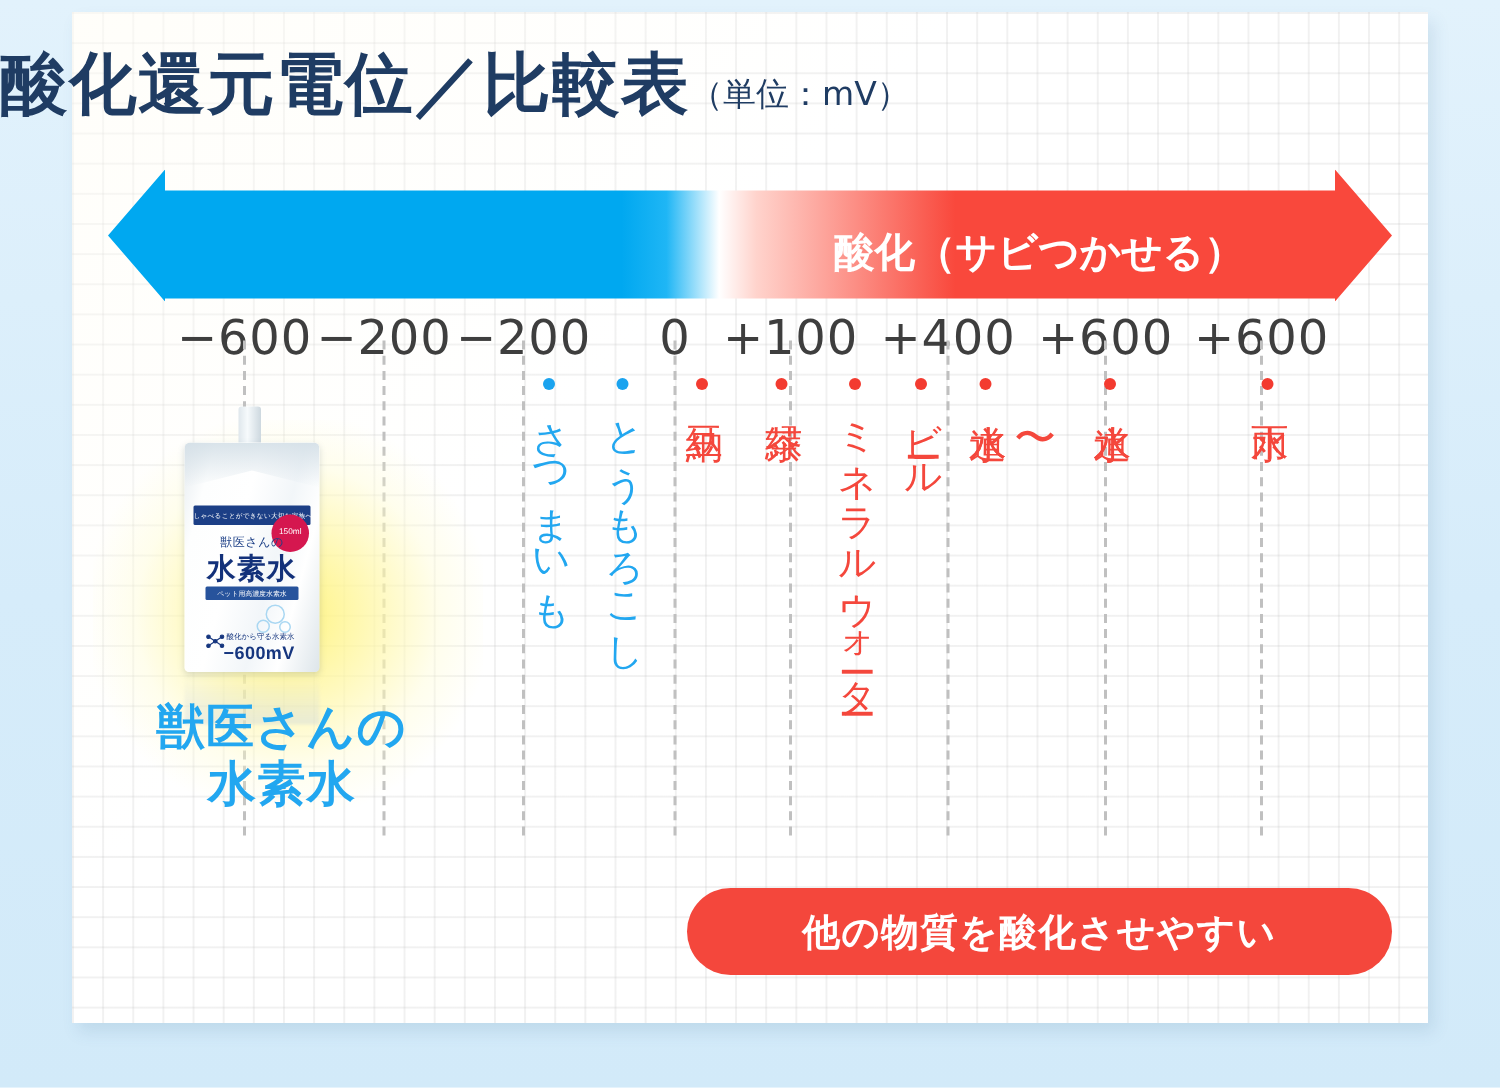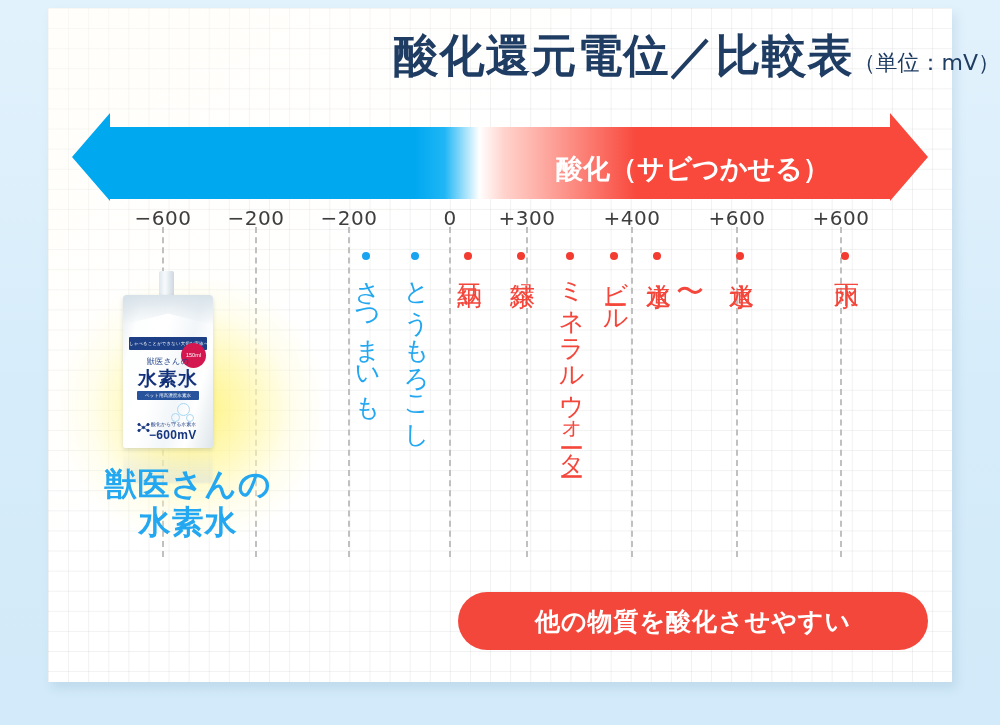--- a/index.html
+++ b/index.html
@@ -23,21 +23,21 @@
     background-image:
       linear-gradient(to right,rgba(186,186,186,.20) 1px,transparent 1px),
       linear-gradient(to bottom,rgba(186,186,186,.20) 1px,transparent 1px);
     background-size:20.1px 20.1px;
     background-position:0 0;
   }
   #tint{position:absolute;inset:0;
     background:linear-gradient(135deg,rgba(255,253,245,.55) 0%,rgba(255,255,255,0) 38%);}
 
   
-  #title-wrap{position:absolute;left:0;right:0;top:26px;text-align:right;
+  #title-wrap{position:absolute;left:0;right:0;top:26px;text-align:left;
     white-space:nowrap;}
   #title{
     font-family:"DejaVu Sans","Liberation Sans",sans-serif;
     font-size:45px;font-weight:bold;color:#1f3c63;letter-spacing:1px;
     vertical-align:middle;
   }
   #title-unit{
     font-family:"DejaVu Sans","Liberation Sans",sans-serif;
     font-size:22px;color:#1f3c63;vertical-align:middle;
     position:relative;top:7px;letter-spacing:0px;
@@ -57,21 +57,21 @@
     font-family:"DejaVu Sans","Liberation Sans",sans-serif;
     font-size:27px;font-weight:bold;color:#ffffff;white-space:nowrap;
   }
   #arrow-left-label{left:116px;}
   #arrow-right-label{left:556px;margin-top:12px;}
 
   
   .tick-label{
     position:absolute;top:206px;
     font-family:"DejaVu Sans","Liberation Sans",sans-serif;
-    font-size:20px;color:#3e3e3e;white-space:nowrap;
+    font-size:32px;color:#3e3e3e;white-space:nowrap;
     transform:translateX(-50%);letter-spacing:.5px;
   }
   .vline{
     position:absolute;top:227px;width:0;height:330px;
     border-left:2px dashed #c0c0c0;
     transform:translateX(-1px);
   }
 
   
   .item{
@@ -204,21 +204,21 @@
     <span id="title">酸化還元電位／比較表</span><span id="title-unit">（単位：mV）</span>
   </div>
 
   <div id="arrow"></div>
   <div id="arrow-right-label" class="arrow-label">酸化（サビつかせる）</div>
 
   <div class="tick-label" style="left:163px">−600</div>
   <div class="tick-label" style="left:256px">−200</div>
   <div class="tick-label" style="left:349px">−200</div>
   <div class="tick-label" style="left:450px">0</div>
-  <div class="tick-label" style="left:527px">+300</div>
+  <div class="tick-label" style="left:527px">+100</div>
   <div class="tick-label" style="left:632px">+400</div>
   <div class="tick-label" style="left:737px">+600</div>
   <div class="tick-label" style="left:841px">+600</div>
 
   <div class="vline" style="left:163px"></div>
   <div class="vline" style="left:256px"></div>
   <div class="vline" style="left:349px"></div>
   <div class="vline" style="left:450px"></div>
   <div class="vline" style="left:527px"></div>
   <div class="vline" style="left:632px"></div>

